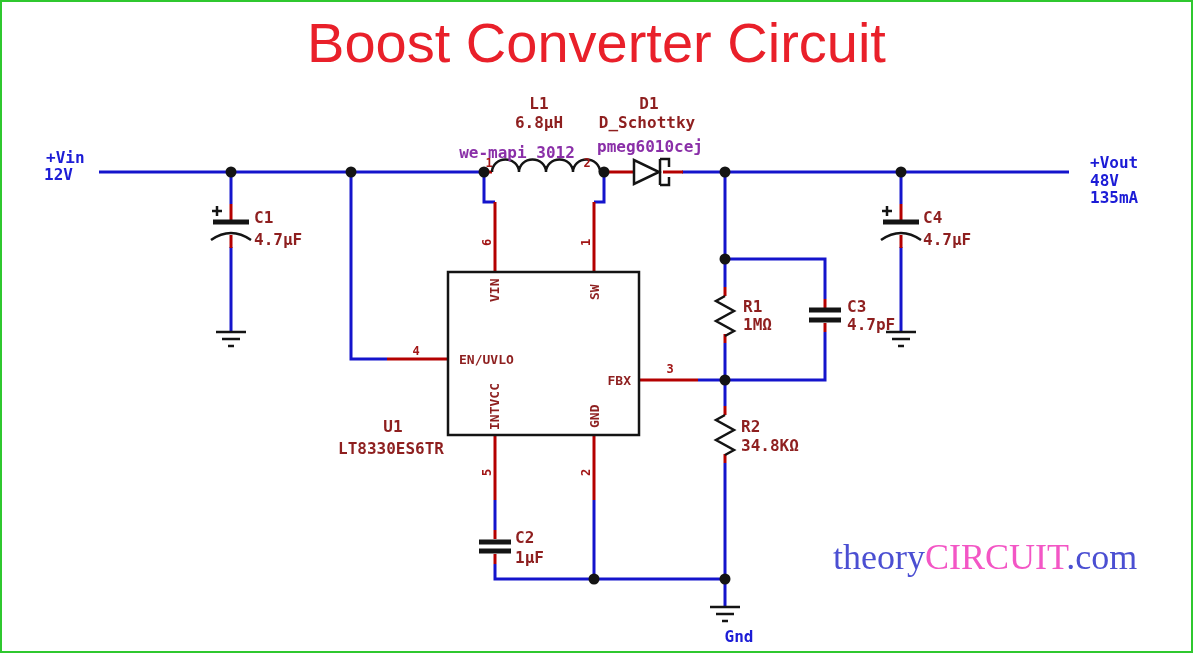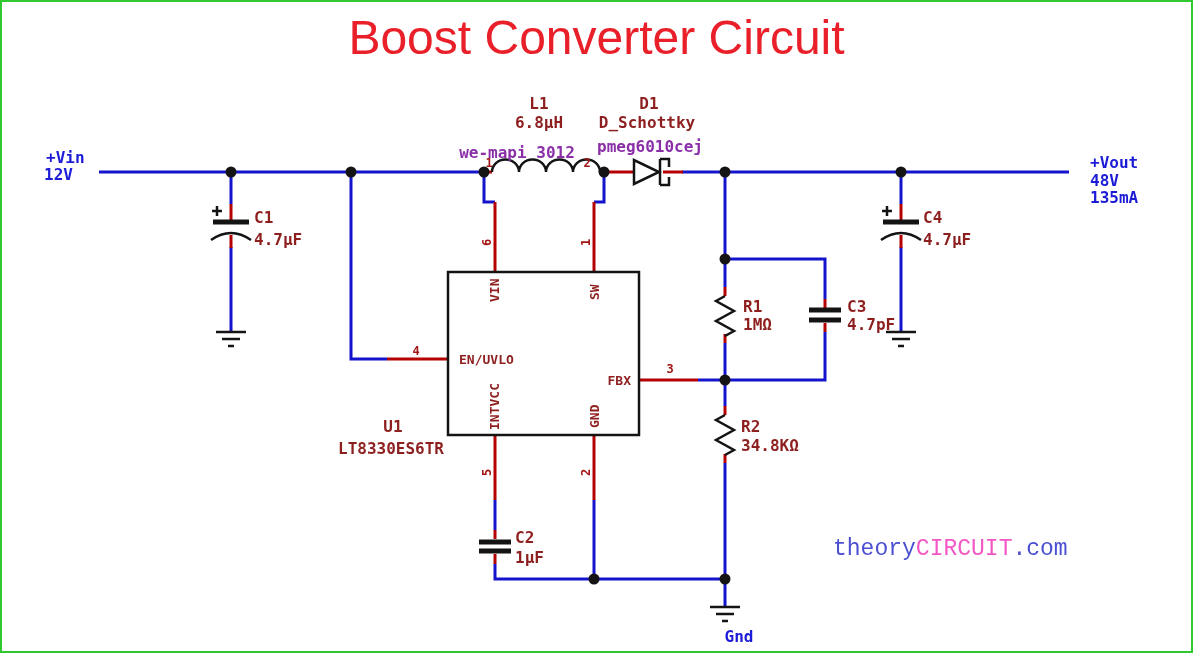--- a/index.html
+++ b/index.html
@@ -10,21 +10,21 @@
     background:#ffffff;
     border:2px solid #2fc82f;
     overflow:hidden;
     font-family:"DejaVu Sans Mono", monospace;
   }
   #title{
     position:absolute;left:0;right:0;top:8px;
     text-align:center;
     color:#e9202a;
     font-family:"Liberation Sans", sans-serif;
-    font-size:48px;
+    font-size:56px;
     font-weight:400;
     letter-spacing:0px;
     white-space:nowrap;
   }
   #schematic{position:absolute;left:0;top:0;}
   
   .w   {stroke:#1414cc;stroke-width:3;fill:none;}
   .p   {stroke:#b40000;stroke-width:3;fill:none;}
   .blk {stroke:#141414;stroke-width:2.5;fill:none;}
   .plate{stroke:#141414;stroke-width:5;fill:none;}
@@ -32,22 +32,22 @@
   .j   {fill:#141414;stroke:none;}
   
   text{font-family:"DejaVu Sans Mono", monospace;}
   .lbl {fill:#8e1f1f;font-size:16px;font-weight:600;}
   .fld {fill:#8a2fa8;font-size:16px;font-weight:600;}
   .prt {fill:#1c1cd6;font-size:16px;font-weight:700;}
   .pn  {fill:#8e1f1f;font-size:13px;font-weight:700;}
   .pnum{fill:#a21616;font-size:12px;font-weight:600;}
   #watermark{
     position:absolute;left:831px;top:534px;
-    font-family:Liberation Mono, monospace;
-    font-size:23px;
+    font-family:Liberation Serif, serif;
+    font-size:36px;
     font-weight:500;
     white-space:nowrap;
   }
   #watermark .wm-blue{color:#4b4fd2;}
   #watermark .wm-pink{color:#f356c5;}
 </style>
 </head>
 <body>
 
 <div id="canvas">

